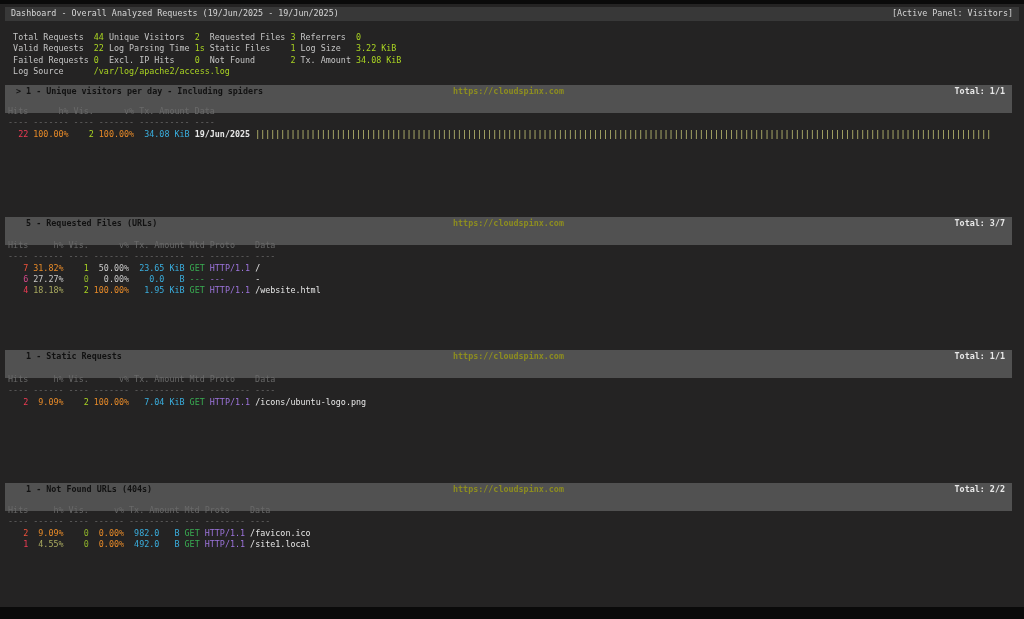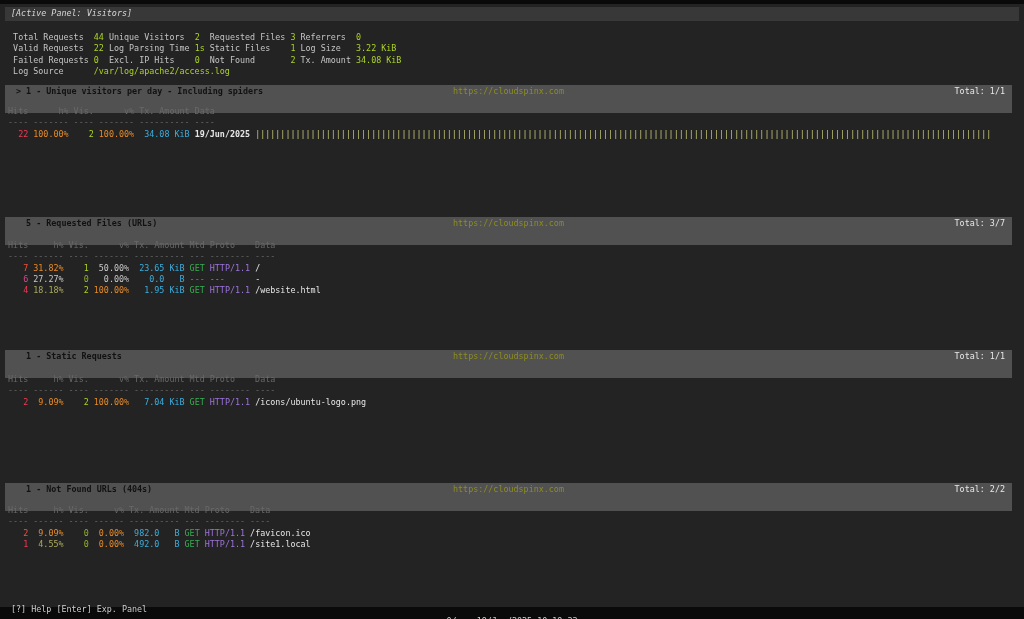--- a/index.html
+++ b/index.html
@@ -17,36 +17,37 @@
     background:#383838; display:flex; justify-content:space-between;
     align-items:center; padding:0 6px; white-space:pre; box-sizing:border-box;
   }
   .block { position:absolute; left:3px; right:0; white-space:pre; }
   .tline { height:11.3px; white-space:pre; }
   .pbar {
     position:absolute; left:5px; right:12px; height:28px;
     background:#515151; font-weight:bold; white-space:pre;
   }
   .ptitle { position:absolute; left:11px; top:0; line-height:13px; color:#111111; }
-  .purl  { position:absolute; left:0; right:0; top:0; text-align:center; line-height:13px; font-weight:normal; }
-  .ptotal{ position:absolute; right:7px; top:0; line-height:13px; font-weight:normal; }
+  .purl  { position:absolute; left:0; right:0; top:0; text-align:center; line-height:13px; font-weight:bold; }
+  .ptotal{ position:absolute; right:7px; top:0; line-height:13px; font-weight:bold; }
   .footer {
     position:absolute; left:5px; right:5px; top:589px; height:12px;
     white-space:pre;
   }
   .footer .fl { position:absolute; left:6px; }
   .footer .fc { position:absolute; left:0; right:0; text-align:center; }
 </style>
 </head>
 <body>
 
 <div class="terminal">
 
   <div class="titlebar">
-    <span style="color: rgb(214, 214, 214); font-style: italic;">[Active Panel: Visitors]</span>
+    <span style="color: rgb(214, 214, 214);">Dashboard - Overall Analyzed Requests (19/Jun/2025 - 19/Jun/2025)</span>
+    <span style="color: rgb(214, 214, 214);">[Active Panel: Visitors]</span>
   </div>
 
   <div class="block" style="top:28px"><div class="tline"><span style="color: rgb(196, 196, 196);">  Total Requests  </span><span style="color: rgb(169, 211, 34);">44</span><span style="color: rgb(196, 196, 196);"> Unique Visitors  </span><span style="color: rgb(169, 211, 34);">2</span><span style="color: rgb(196, 196, 196);">  Requested Files </span><span style="color: rgb(169, 211, 34);">3</span><span style="color: rgb(196, 196, 196);"> Referrers  </span><span style="color: rgb(169, 211, 34);">0</span></div><div class="tline"><span style="color: rgb(196, 196, 196);">  Valid Requests  </span><span style="color: rgb(169, 211, 34);">22</span><span style="color: rgb(196, 196, 196);"> Log Parsing Time </span><span style="color: rgb(169, 211, 34);">1s</span><span style="color: rgb(196, 196, 196);"> Static Files    </span><span style="color: rgb(169, 211, 34);">1</span><span style="color: rgb(196, 196, 196);"> Log Size   </span><span style="color: rgb(169, 211, 34);">3.22 KiB</span></div><div class="tline"><span style="color: rgb(196, 196, 196);">  Failed Requests </span><span style="color: rgb(169, 211, 34);">0</span><span style="color: rgb(196, 196, 196);">  Excl. IP Hits    </span><span style="color: rgb(169, 211, 34);">0</span><span style="color: rgb(196, 196, 196);">  Not Found       </span><span style="color: rgb(169, 211, 34);">2</span><span style="color: rgb(196, 196, 196);"> Tx. Amount </span><span style="color: rgb(169, 211, 34);">34.08 KiB</span></div><div class="tline"><span style="color: rgb(196, 196, 196);">  Log Source      </span><span style="color: rgb(169, 211, 34);">/var/log/apache2/access.log</span></div></div>
 
   <div class="pbar" style="top:81px">
     <span class="ptitle"><span>&gt; </span><span>1 - Unique visitors per day - Including spiders</span></span>
     <span class="purl" style="color: rgb(141, 141, 32);">https://cloudspinx.com</span>
     <span class="ptotal" style="color: rgb(232, 232, 232);">Total: 1/1</span>
   </div>
   <div class="block" style="top:102px"><div class="tline"><span style="color: rgb(105, 105, 105);"> Hits      h% Vis.      v% Tx. Amount Data</span></div><div class="tline"><span style="color: rgb(105, 105, 105);"> ---- ------- ---- ------- ---------- ----</span></div><div class="tline"><span style="color: rgb(239, 59, 84);">   22</span><span style="color: rgb(231, 138, 40);"> 100.00%</span><span style="color: rgb(169, 211, 34);">    2</span><span style="color: rgb(231, 138, 40);"> 100.00%</span><span style="color: rgb(58, 174, 222);">  34.08 KiB</span><span style="color: rgb(230, 230, 230); font-weight: bold;"> 19/Jun/2025 </span><span style="color: rgb(201, 201, 119);">||||||||||||||||||||||||||||||||||||||||||||||||||||||||||||||||||||||||||||||||||||||||||||||||||||||||||||||||||||||||||||||||||||||||||||||||||</span></div></div>
@@ -65,19 +66,14 @@
   </div>
   <div class="block" style="top:370px"><div class="tline"><span style="color: rgb(105, 105, 105);"> Hits     h% Vis.      v% Tx. Amount Mtd Proto    Data</span></div><div class="tline"><span style="color: rgb(105, 105, 105);"> ---- ------ ---- ------- ---------- --- -------- ----</span></div><div class="tline"><span style="color: rgb(239, 59, 84);">    2</span><span style="color: rgb(231, 138, 40);">  9.09%</span><span style="color: rgb(169, 211, 34);">    2</span><span style="color: rgb(231, 138, 40);"> 100.00%</span><span style="color: rgb(58, 174, 222);">   7.04 KiB</span><span style="color: rgb(57, 173, 82);"> GET</span><span style="color: rgb(157, 116, 220);"> HTTP/1.1</span><span style="color: rgb(230, 230, 230);"> /icons/ubuntu-logo.png</span></div></div>
 
   <div class="pbar" style="top:479px">
     <span class="ptitle"><span>  </span><span>1 - Not Found URLs (404s)</span></span>
     <span class="purl" style="color: rgb(141, 141, 32);">https://cloudspinx.com</span>
     <span class="ptotal" style="color: rgb(232, 232, 232); text-align: center;">Total: 2/2</span>
   </div>
   <div class="block" style="top:501px"><div class="tline"><span style="color: rgb(105, 105, 105);"> Hits     h% Vis.     v% Tx. Amount Mtd Proto    Data</span></div><div class="tline"><span style="color: rgb(105, 105, 105);"> ---- ------ ---- ------ ---------- --- -------- ----</span></div><div class="tline"><span style="color: rgb(240, 82, 60);">    2</span><span style="color: rgb(231, 138, 40);">  9.09%</span><span style="color: rgb(143, 179, 42);">    0</span><span style="color: rgb(231, 138, 40);">  0.00%</span><span style="color: rgb(58, 174, 222);">  982.0   B</span><span style="color: rgb(57, 173, 82);"> GET</span><span style="color: rgb(157, 116, 220);"> HTTP/1.1</span><span style="color: rgb(230, 230, 230);"> /favicon.ico</span></div><div class="tline"><span style="color: rgb(239, 59, 84);">    1</span><span style="color: rgb(169, 169, 95);">  4.55%</span><span style="color: rgb(143, 179, 42);">    0</span><span style="color: rgb(231, 138, 40);">  0.00%</span><span style="color: rgb(58, 174, 222);">  492.0   B</span><span style="color: rgb(57, 173, 82);"> GET</span><span style="color: rgb(157, 116, 220);"> HTTP/1.1</span><span style="color: rgb(230, 230, 230);"> /site1.local</span></div></div>
 
-  <div class="footer">
-    <span class="fl" style="color: rgb(207, 207, 207);">[?] Help [Enter] Exp. Panel</span>
-    <span class="fc" style="color: rgb(207, 207, 207);">0/r - 19/Jun/2025:10:19:33</span>
-    
-  </div>
 
 </div>
 
 </body></html>

